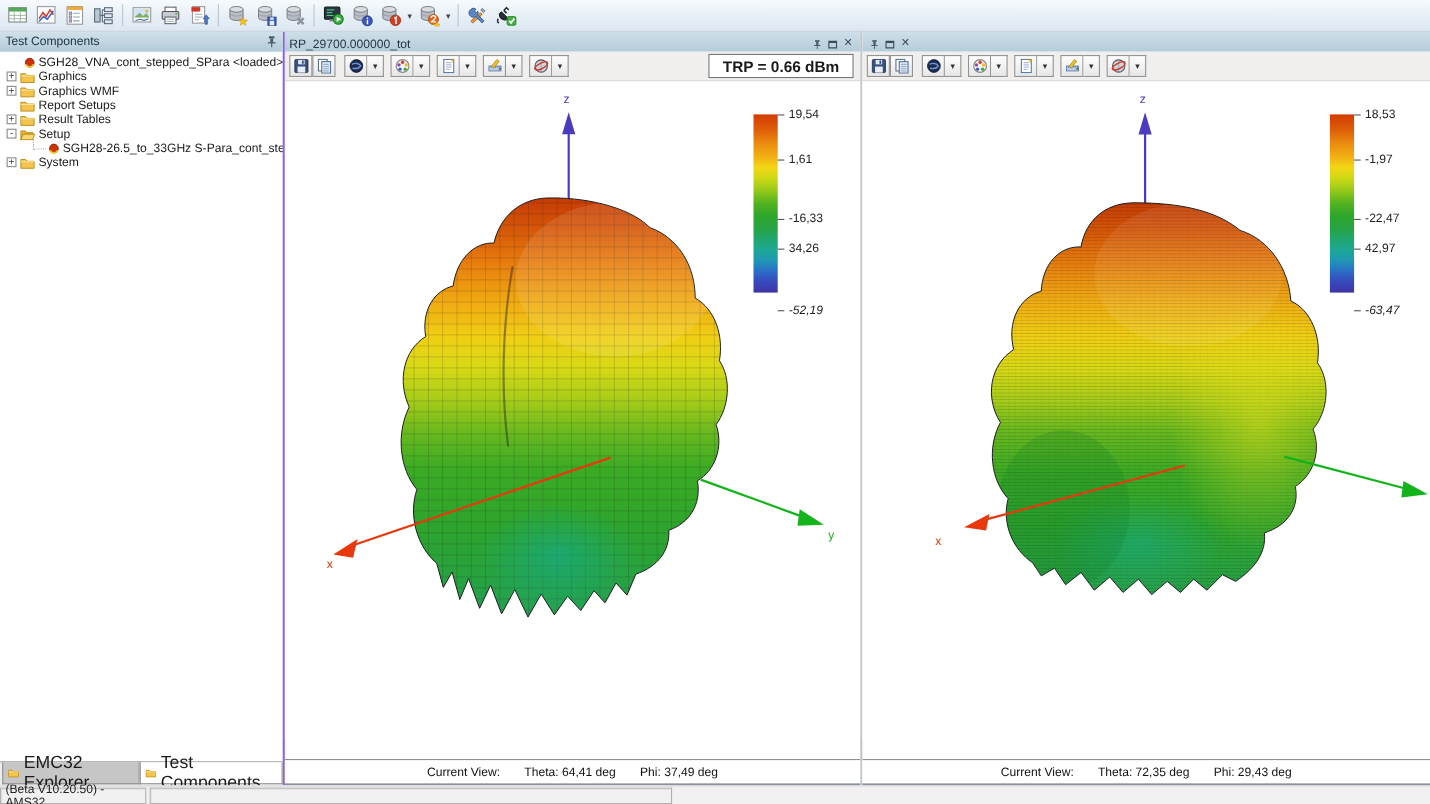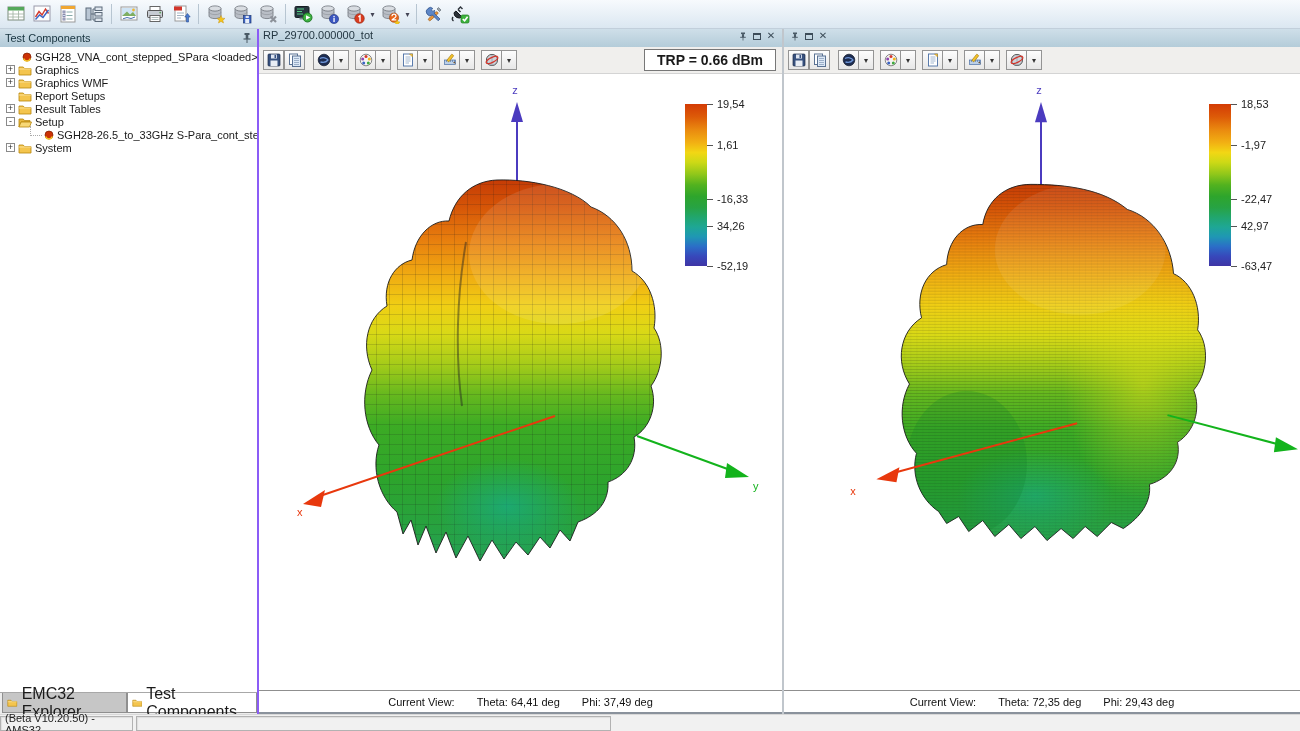--- a/index.html
+++ b/index.html
@@ -47,21 +47,21 @@
   .dtab { height:20px; display:flex; align-items:center; gap:4px; padding:0 8px 0 4px;
     border:1px solid #8f8f8f; border-top:none; background:#c6c6c6; cursor:default; }
   .dtab.active { background:#fff; }
 
   
   .windows { flex:1; display:flex; min-width:0; background:#c0c6cc; }
   .win { display:flex; flex-direction:column; background:#fff; border-bottom:2px solid #8a929c; }
   .win1 { width:523px; margin-right:2px; }
   .win2 { flex:1; }
   .titlebar { height:18px; background:linear-gradient(#cfdfe9,#b4ccd9); font-size:11px;
-    color:#243742; display:flex; align-items:flex-start; padding:0 4px; flex:none; }
+    color:#243742; display:flex; align-items:flex-end; padding:0 4px; flex:none; }
   .titlebar .title { flex:1; }
   .cap-btn { width:14px; height:14px; border:none; background:transparent; color:#3c4c58;
     font-size:10px; line-height:12px; display:flex; align-items:center; justify-content:center; }
   .max-glyph { width:8px; height:7px; border:1px solid #3c4c58; border-top-width:2px; display:block; }
 
   .wtoolbar { height:27px; background:#f0efed; border-bottom:1px solid #d4d4d4;
     display:flex; align-items:center; padding:0 4px; flex:none; }
   .wbtn { width:21px; height:20px; border:1px solid #949494;
     background:linear-gradient(#fdfdfd,#e7e7e7); display:flex; align-items:center;
     justify-content:center; }
@@ -78,21 +78,21 @@
   .cbar { position:absolute; top:30px; width:95px; }
   .cb1 { left:426px; } .cb2 { left:425px; }
   .cb-grad { position:absolute; left:0; top:0; width:22px; height:162px;
     background:linear-gradient(to bottom,
       #d33b05 0%, #dd5b08 8%, #ea8a0f 16%, #f2b113 24%, #f2d714 30%, #cdd916 36%,
       #93c81a 43%, #52b21f 50%, #2ea52c 57%, #27a344 64%, #21a66e 70%, #1ea795 76%,
       #1f97b4 82%, #2b6ec7 88%, #3748bb 94%, #3f35a5 100%); }
   .cb-tick { position:absolute; left:22px; display:flex; align-items:center; height:14px;
     font-size:11px; color:#222; white-space:nowrap; }
   .cb-tick::before { content:""; width:6px; border-top:1px solid #555; margin-right:4px; }
-  .ct0 { top:-7px; } .ct1 { top:34px; } .ct2 { top:88px; } .ct3 { top:115px; } .ct4 { top:155px; }
+  .ct0 { top:-7px; } .ct1 { top:34px; } .ct2 { top:88px; } .ct3 { top:115px; } .ct4 { top:171px;font-style:italic; }
 
   .curview { height:22px; border-top:1px solid #8f8f8f; background:#fff; flex:none;
     display:flex; align-items:center; justify-content:center; gap:22px; font-size:11px; color:#111;margin-top:17px; }
 
   
   .statusbar { height:17px; background:#f1f1f1; border-top:1px solid #d8d8d8;
     display:flex; align-items:stretch; font-size:11px; color:#222; padding-top:1px; }
   .sb-panel { border:1px solid #b2b2b2; box-shadow:inset 1px 1px 1px rgba(0,0,0,.08);
     padding:0 4px; display:flex; align-items:center; }
   .sb-1 { width:133px; } .sb-2 { width:475px; margin-left:3px; }

